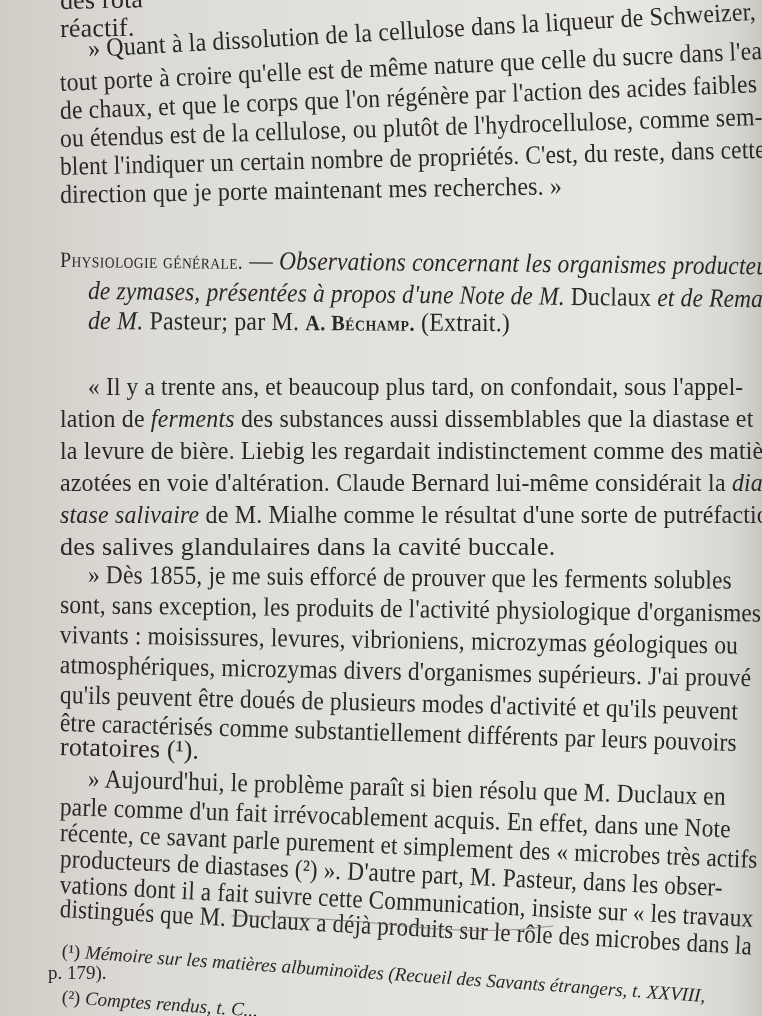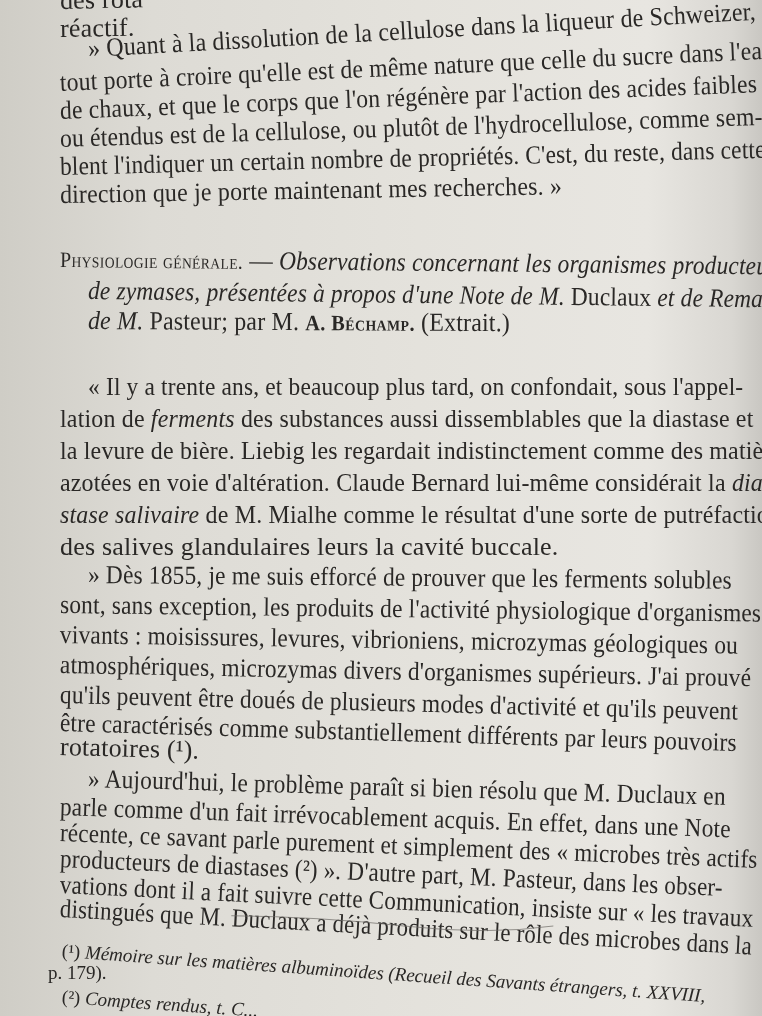--- a/index.html
+++ b/index.html
@@ -101,21 +101,21 @@
   <div class="line flush" style="top:436px; transform: scaleX(0.92);">
     <span>la levure de bière. Liebig les regardait indistinctement comme des matières</span>
   </div>
   <div class="line flush" style="top:468px; transform: scaleX(0.92);">
     <span>azotées en voie d'altération. Claude Bernard lui-même considérait la </span><span class="it">dia-</span>
   </div>
   <div class="line flush" style="top:500px; transform: scaleX(0.92);">
     <span class="it">stase salivaire</span><span> de M. Mialhe comme le résultat d'une sorte de putréfaction</span>
   </div>
   <div class="line flush" style="top:532px;">
-    <span>des salives glandulaires leurs la cavité buccale.</span>
+    <span>des salives glandulaires dans la cavité buccale.</span>
   </div>
 
   <div class="line indent" style="top:560px; transform: rotate(0.5deg) scaleX(0.9);">
     <span>» Dès 1855, je me suis efforcé de prouver que les ferments solubles</span>
   </div>
   <div class="line flush" style="top:590px; transform: rotate(0.7deg) scaleX(0.9);">
     <span>sont, sans exception, les produits de l'activité physiologique d'organismes</span>
   </div>
   <div class="line flush" style="top:620px; transform: rotate(0.9deg) scaleX(0.9);">
     <span>vivants : moisissures, levures, vibrioniens, microzymas géologiques ou</span>

